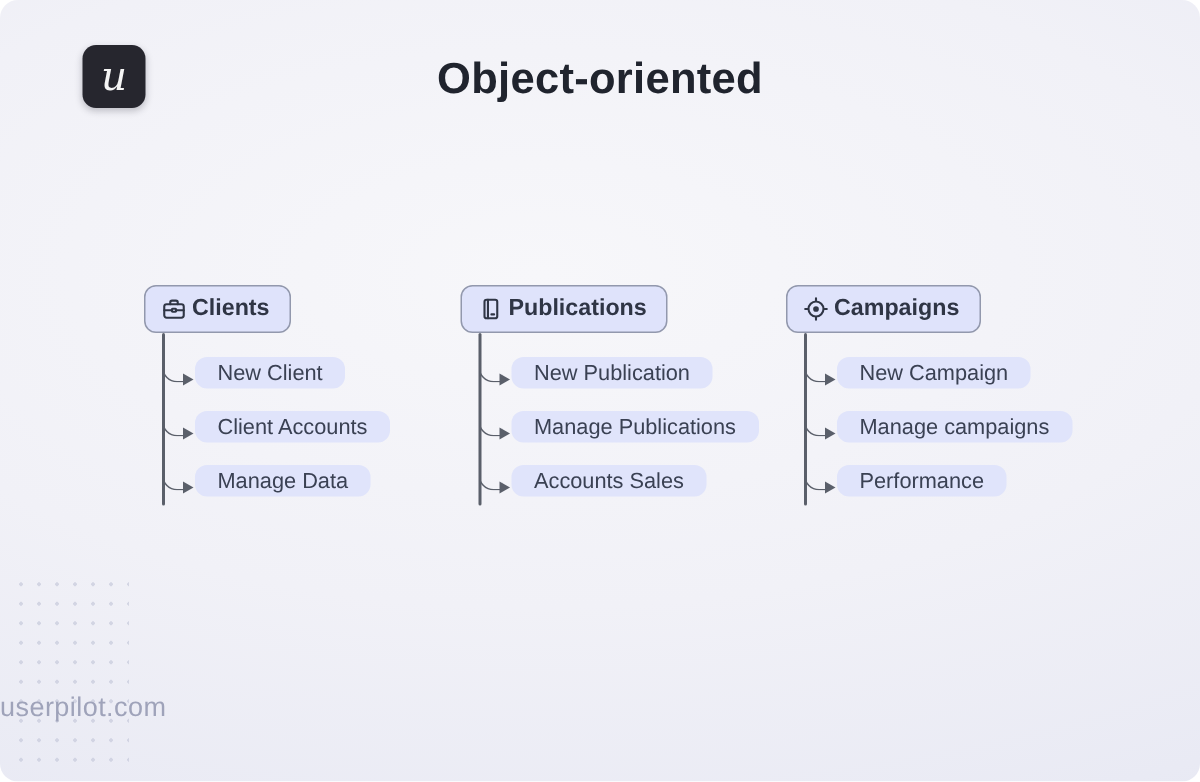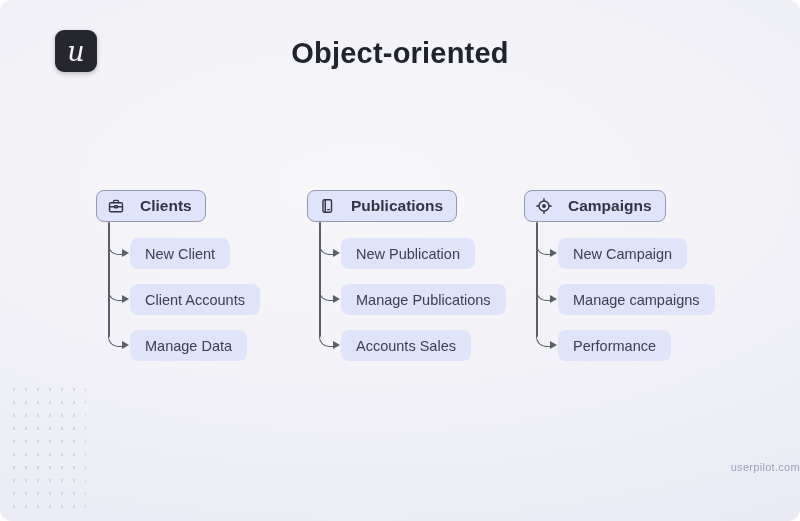--- a/index.html
+++ b/index.html
@@ -42,48 +42,48 @@
     width: 100%;
     text-align: center;
     font-size: 29px;
     font-weight: 700;
     letter-spacing: .2px;
     color: #20242e;
   }
   .footer {
     position: absolute; left: 0; top: 461px;
     width: 100%;
-    text-align: right;
-    font-size: 11px;
+    text-align: left;
+    font-size: 18px;
     color: #9fa3ba;
     letter-spacing: .3px;
   }
   
   .tree { position: absolute; top: 190px; }
   .tree-0 { left: 96px; }
   .tree-1 { left: 307px; }
   .tree-2 { left: 524px; }
   .parent-box {
-    display: inline-flex; align-items: center; gap: 16px;
+    display: inline-flex; align-items: center; gap: 4px;
     height: 32px;
     padding: 0 13px 0 11px;
     background: #dfe3fb;
     border: 1px solid #9298ad;
     border-radius: 8px;
     font-size: 15.5px;
     font-weight: 700;
     color: #2f3545;
     white-space: nowrap;
   }
   .parent-box .nicon { display: inline-flex; width: 16px; height: 16px; }
   .children { margin-top: 16px; margin-left: 34px; }
   .child-row { position: relative; width: fit-content; margin-bottom: 15px; }
   .child-box {
     display: inline-flex; align-items: center;
-    height: 31px;
+    height: 21px;
     padding: 0 15px;
     background: #e0e4fb;
     border-radius: 8px;
     font-size: 14.5px;
     font-weight: 500;
     color: #3a4153;
     white-space: nowrap;
   }
   
   .vline {

